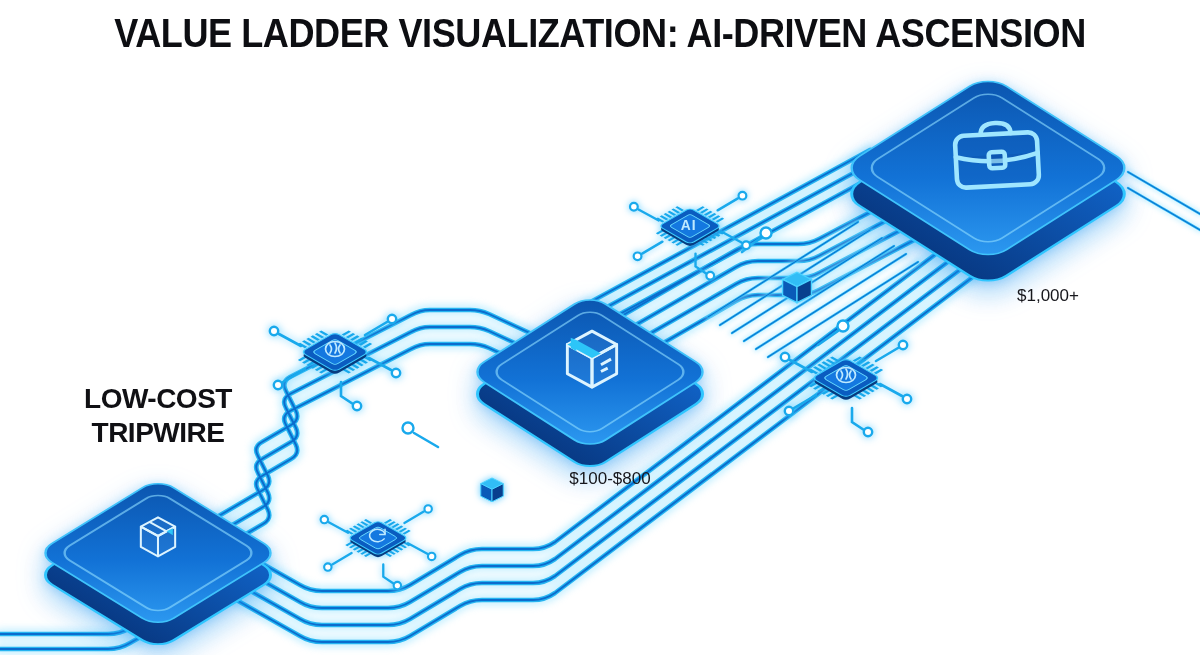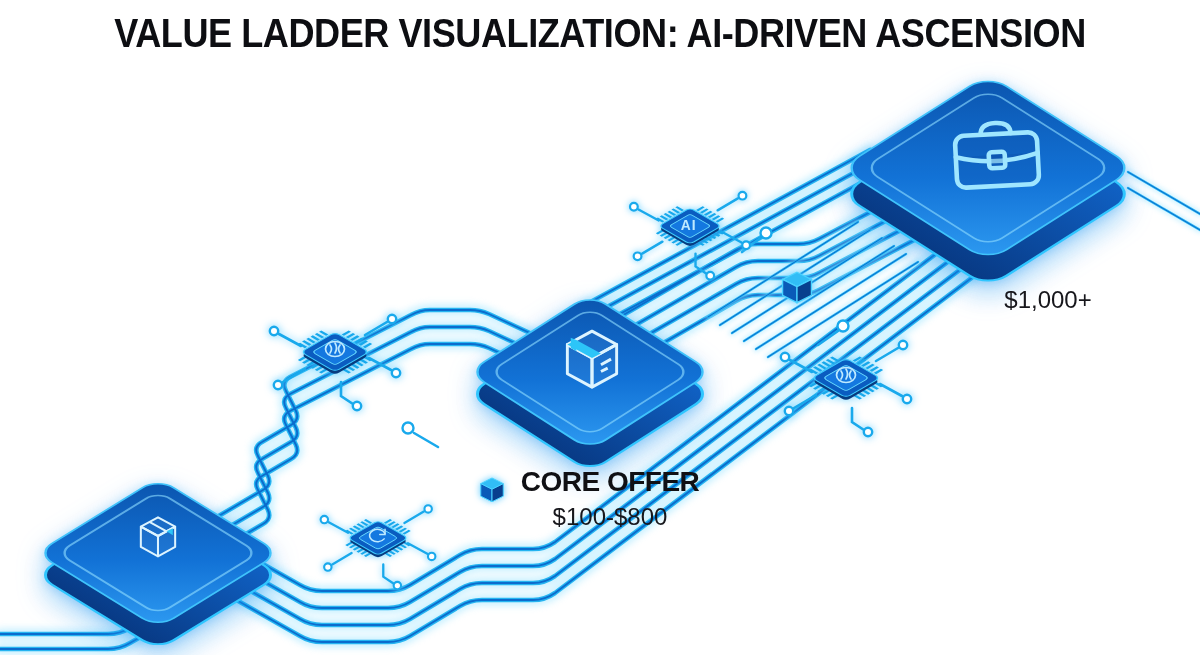--- a/index.html
+++ b/index.html
@@ -40,21 +40,21 @@
   .pkg{stroke:#ddf4ff;stroke-width:2.6;fill:rgba(255,255,255,.05);stroke-linejoin:round;}
   .pkg-tape{fill:#2cc5f8;stroke:none;}
   .case{stroke:#9fe6ff;stroke-width:4.6;fill:rgba(10,70,160,.25);stroke-linejoin:round;stroke-linecap:round;}
 
   
   .title{position:absolute;left:0;top:10px;width:1200px;text-align:center;
          font-size:41px;font-weight:bold;color:#0d0e12;letter-spacing:-.5px;
          transform:scaleX(.88);transform-origin:center;}
   .tier-label{position:absolute;text-align:center;color:#101014;}
   .tier-name{font-size:28px;font-weight:bold;line-height:1.2;white-space:pre-line;letter-spacing:-.5px;}
-  .tier-price{font-size:24px;font-weight:400;margin-top:4px;color:#17171c;}
+  .tier-price{font-size:17px;font-weight:400;margin-top:4px;color:#17171c;}
   .lbl-tripwire{left:40px;top:382px;width:236px;}
   .lbl-core{left:490px;top:465px;width:240px;}
   .lbl-high{left:928px;top:282px;width:240px;}
 </style>
 </head>
 <body>
 
 <svg width="1200" height="655" viewBox="0 0 1200 655">
   <defs>
     <linearGradient id="topGrad" x1="0" y1="0" x2="1" y2="1">
@@ -234,22 +234,23 @@
       <rect class="case" x="-41" y="-26" width="82" height="52" rx="9"></rect>
       <path class="case" d="M -41,-5 Q 0,7 41,-5" fill="none"></path>
       <rect class="case" x="-8" y="-8" width="16" height="16" rx="3" fill="#0d5cb8"></rect>
     </g>
   </g>
 </svg>
 
 <div class="title">VALUE LADDER VISUALIZATION: AI-DRIVEN ASCENSION</div>
 
 <div class="tier-label lbl-tripwire">
+  <div class="tier-name">LOW-COST
+TRIPWIRE</div>
 </div>
 
 <div class="tier-label lbl-core">
-  <div class="tier-name">CORE OFFER</div>
   <div class="tier-price">$100-$800</div>
 </div>
 
 <div class="tier-label lbl-high">
   <div class="tier-price">$1,000+</div>
 </div>
 
 </body></html>

